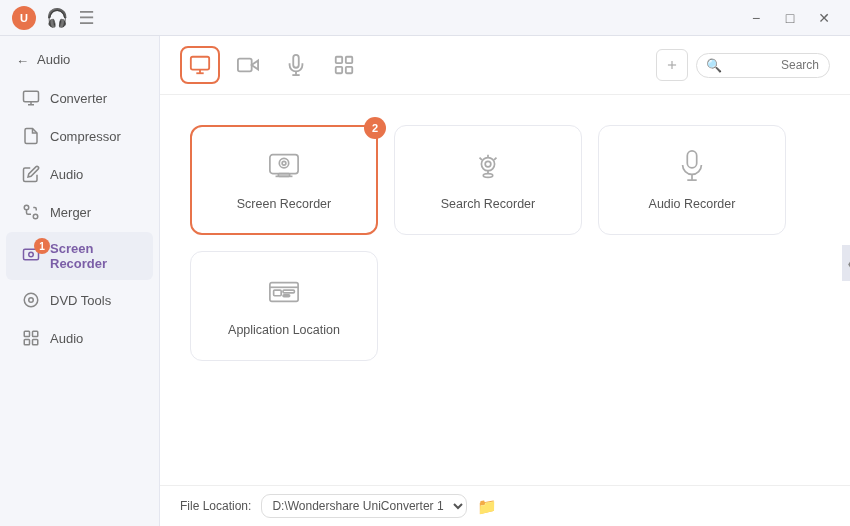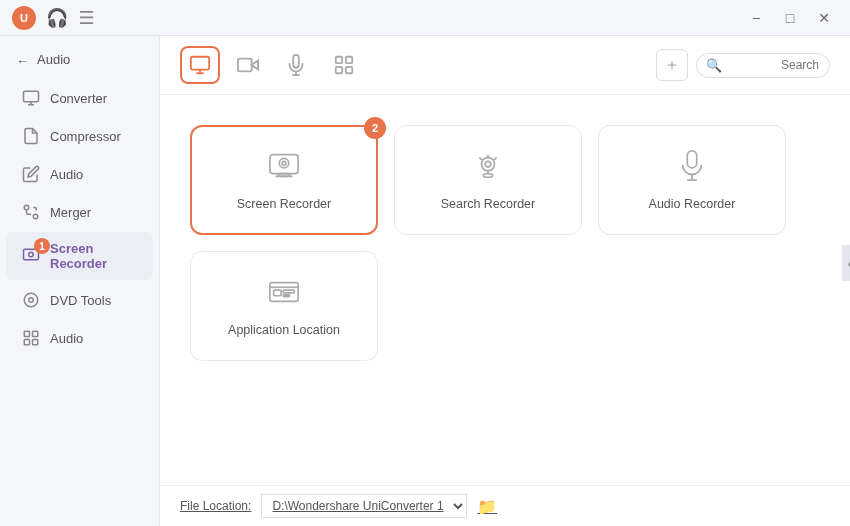--- a/index.html
+++ b/index.html
@@ -291,25 +291,24 @@
     
     .footer {
       padding: 8px 20px;
       border-top: 1px solid #eee;
       display: flex;
       align-items: center;
       gap: 10px;
       font-size: 12px;
       color: #555;
       flex-shrink: 0;
-      text-decoration: underline;
     }
     .footer-select {
       border: 1px solid #ddd;
-      border-radius: 0;
+      border-radius: 9px;
       padding: 3px 6px;
       font-size: 12px;
       color: #555;
       background: white;
       cursor: pointer;
     }
     .footer-folder {
       color: #888;
       cursor: pointer;
       font-size: 16px;

